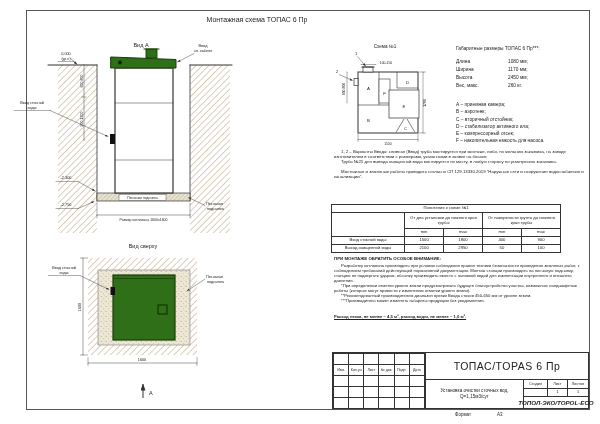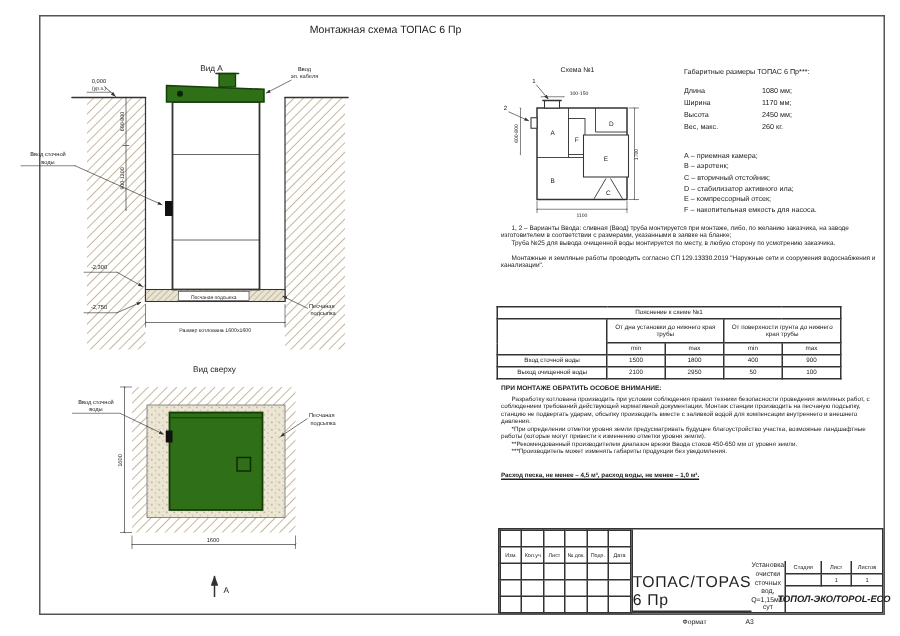--- a/index.html
+++ b/index.html
@@ -25,21 +25,21 @@
   table.expl .mm{height:7px;width:39px;}
   table.expl .dr{height:8px;}
   .attn{left:334px;top:256px;width:256px;font-size:4.2px;line-height:5px;}
   .attn .h{font-weight:bold;font-size:4.4px;margin-bottom:2px;}
   .attn p{margin:0;text-indent:7px;}
   .attn .ft{margin-top:11px;text-decoration:underline;font-weight:bold;text-indent:0;}
   
   .tb{left:332px;top:352px;width:257px;height:57px;border:1.2px solid #333;box-sizing:border-box;display:flex;}
   .revgrid{border-collapse:collapse;width:92px;table-layout:fixed;}
   .revgrid td{border:0.5px solid #333;height:10.1px;font-size:3.6px;text-align:center;padding:0;overflow:hidden;}
-  .tbright{flex:1;display:flex;flex-direction:row;border-left:0.8px solid #333;align-items:flex-end;}
+  .tbright{flex:1;display:flex;flex-direction:column;border-left:0.8px solid #333;}
   .tbtitle{height:26px;border-bottom:0.8px solid #333;display:flex;align-items:center;justify-content:center;
            font-size:10.5px;letter-spacing:0.5px;}
   .tbbottom{flex:1;display:flex;}
   .tbdesc{flex:1;border-right:0.8px solid #333;display:flex;flex-direction:column;align-items:center;
           justify-content:center;font-size:4.6px;line-height:5.6px;text-align:center;}
   .tbmeta{width:64px;display:flex;flex-direction:column;}
   .mgrid{display:grid;grid-template-columns:24px 20px 20px;}
   .mgrid span{border-bottom:0.5px solid #333;border-right:0.5px solid #333;font-size:3.8px;height:7.5px;
               display:flex;align-items:center;justify-content:center;}
   .mgrid span:nth-child(3n){border-right:none;}

